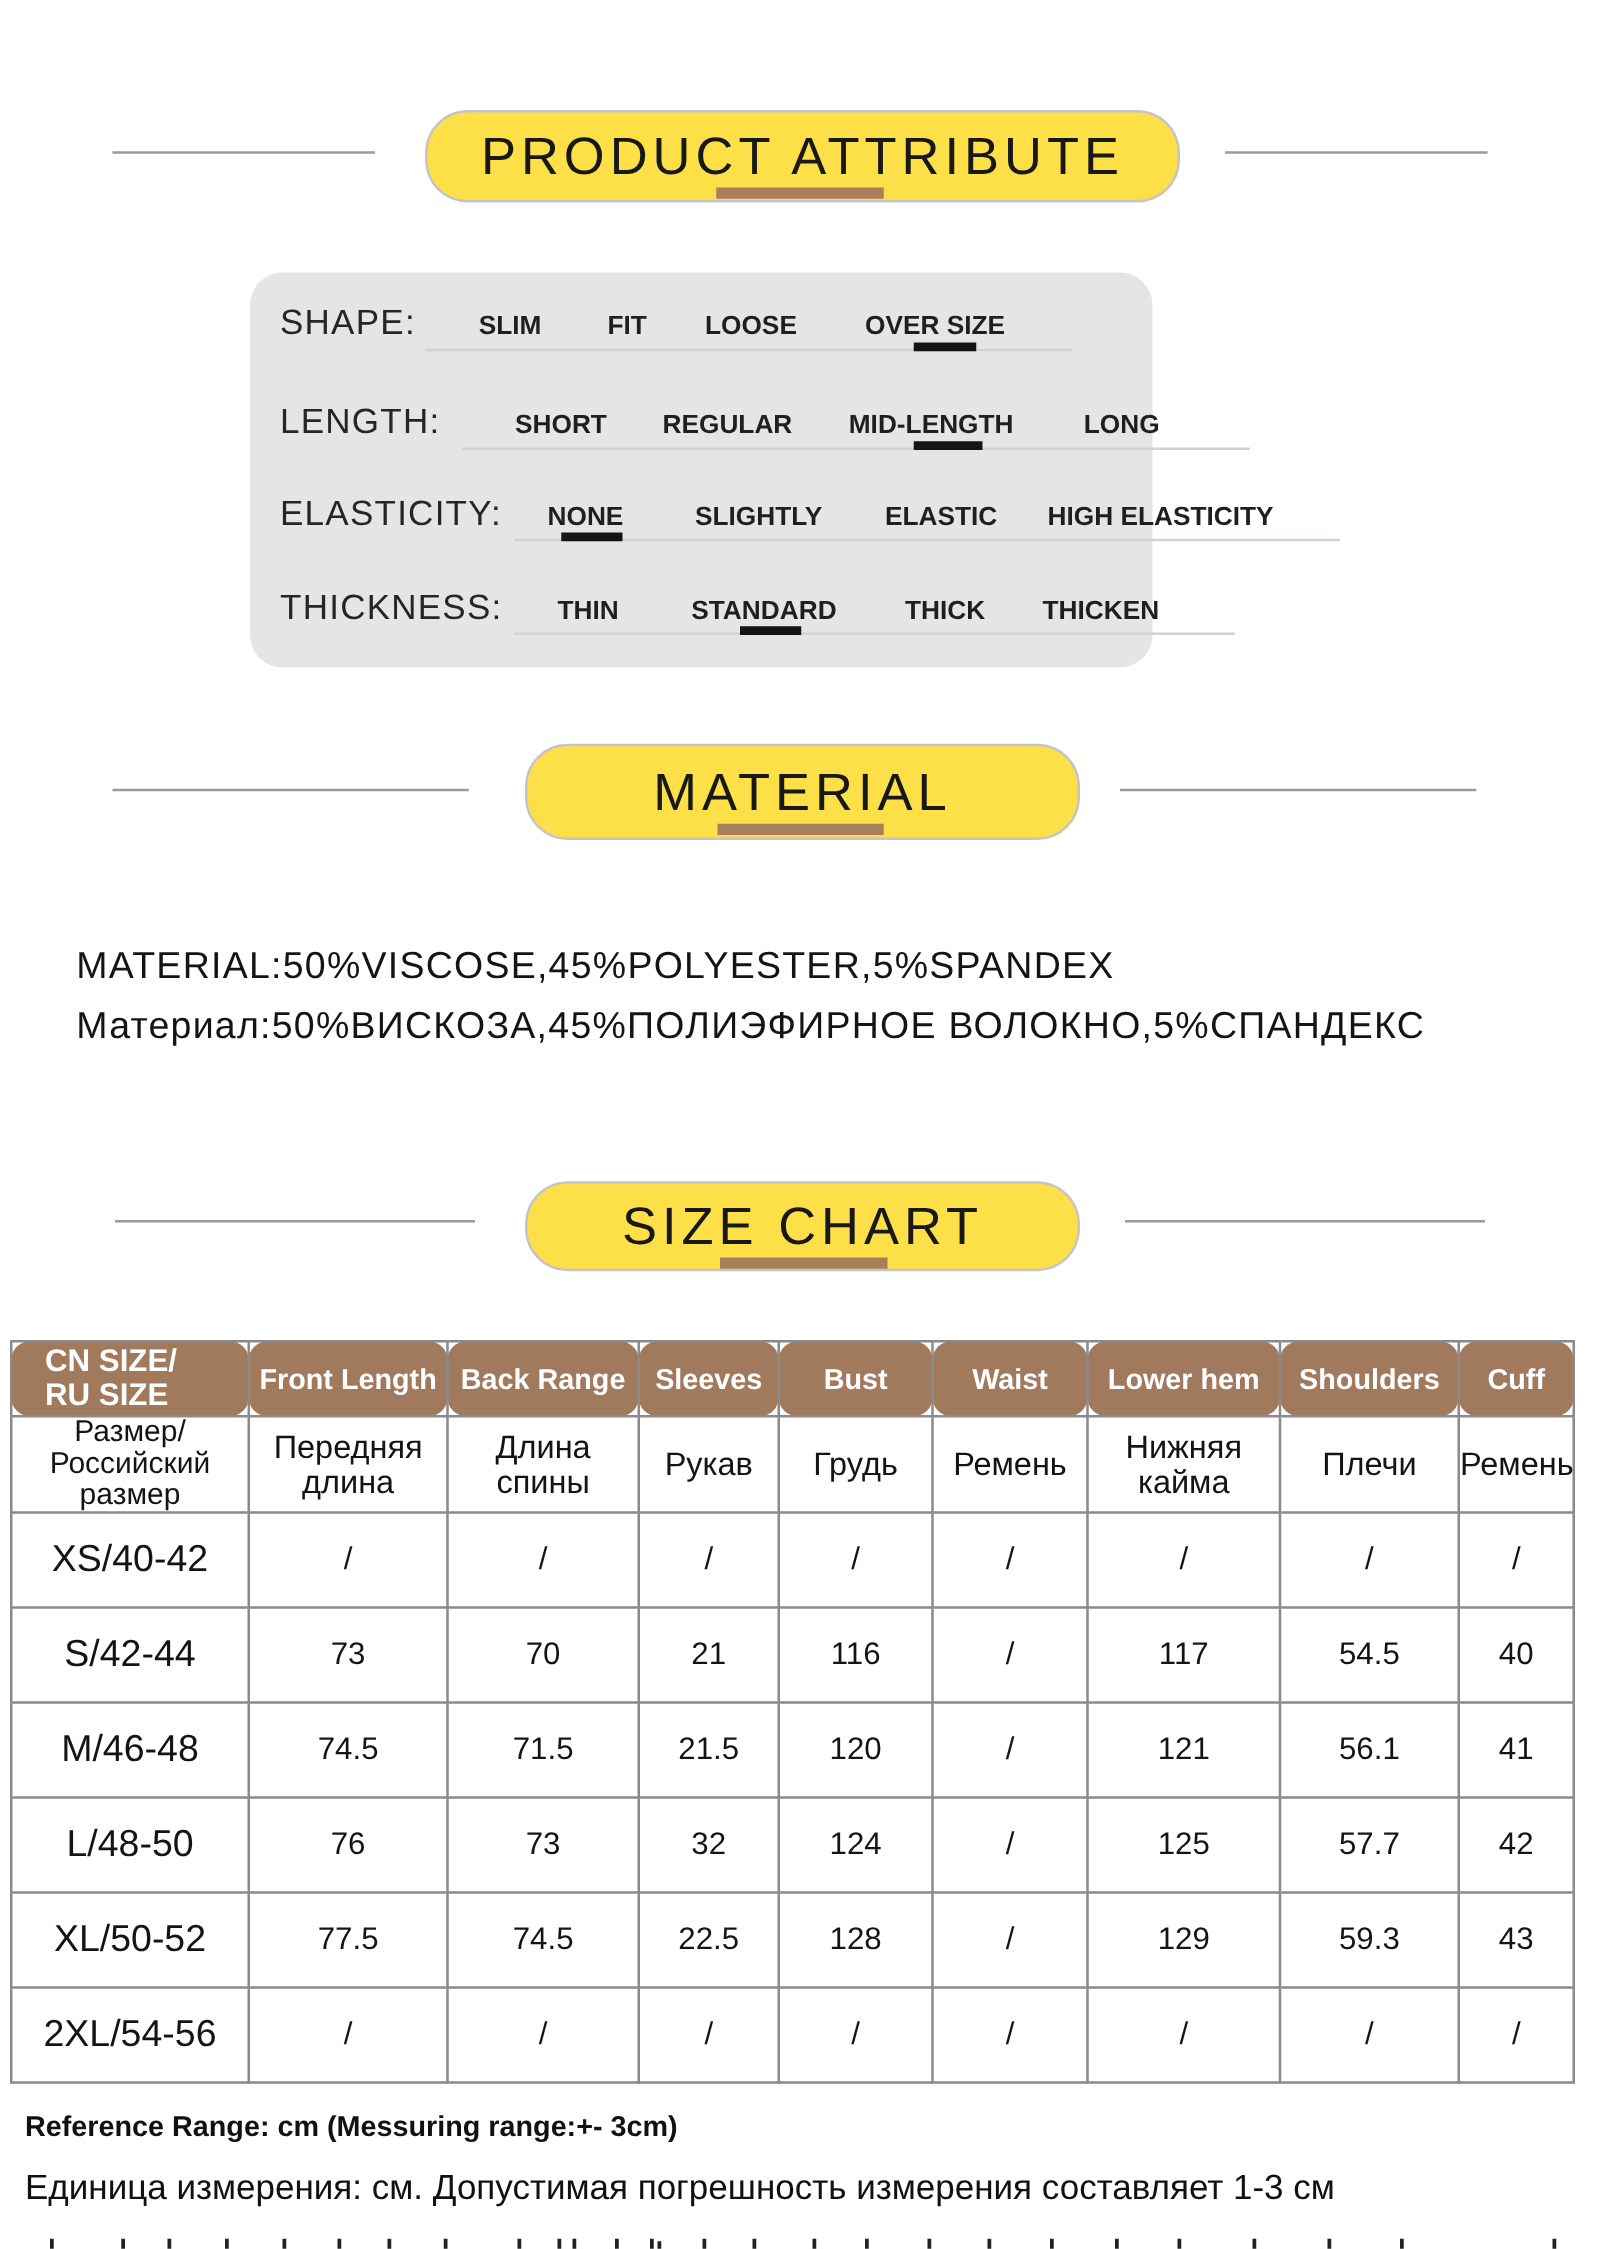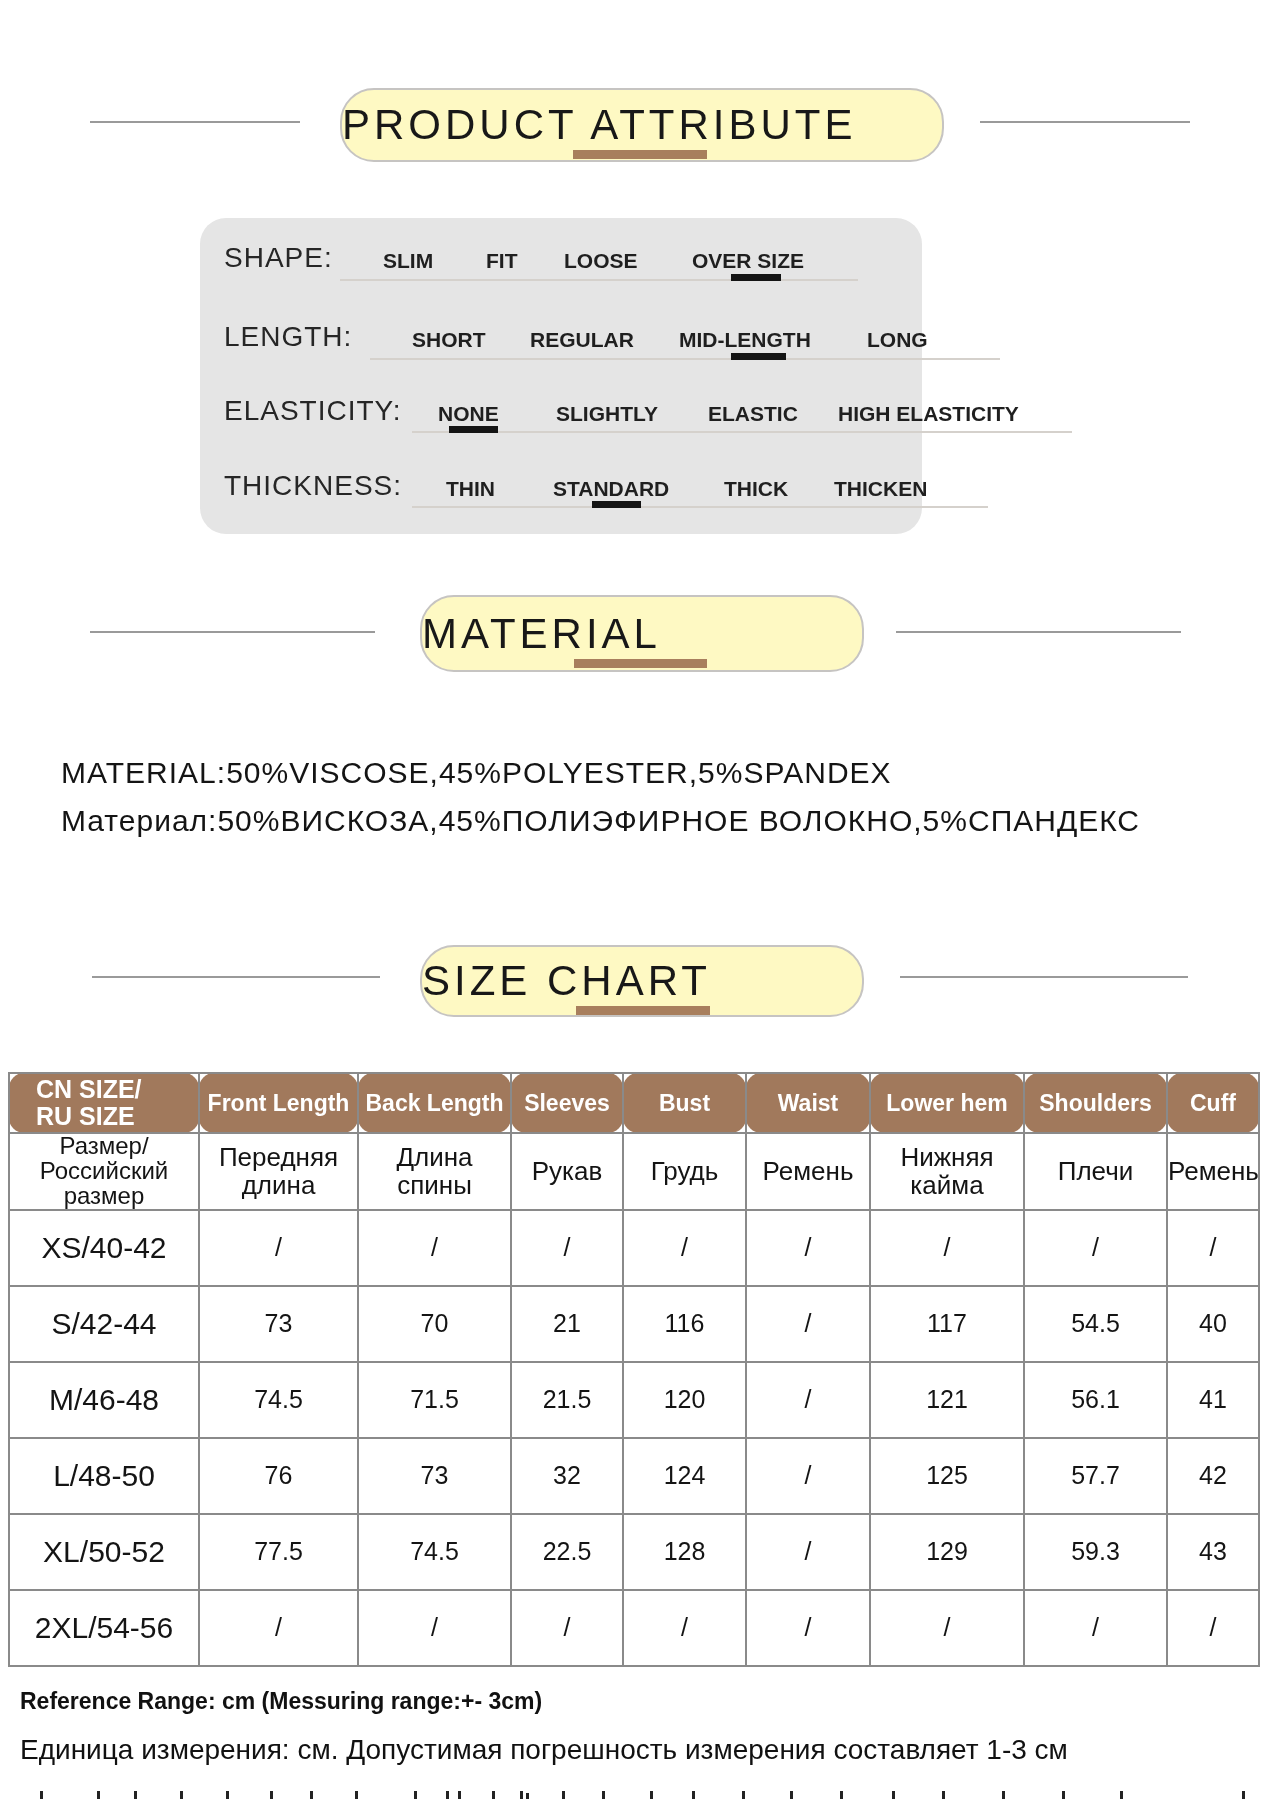--- a/index.html
+++ b/index.html
@@ -5,22 +5,22 @@
   html,body{margin:0;padding:0;}
   body{
     width:1280px;height:1799px;position:relative;overflow:hidden;
     background:#ffffff;color:#1b1b1b;
     font-family:"Liberation Sans","DejaVu Sans",sans-serif;
   }
 
   
   .side-line{position:absolute;height:2px;background:#9a9a9a;}
   .title-box{
-    position:absolute;background:#fef9c3;border:2px solid #c6c4c2;border-radius:34px;
-    display:flex;align-items:center;justify-content:flex-start;
+    position:absolute;background:#fde047;border:2px solid #c6c4c2;border-radius:34px;
+    display:flex;align-items:center;justify-content:center;
     font-size:42px;letter-spacing:4px;color:#181818;font-weight:400;
   }
   .title-bar{position:absolute;height:9px;background:#a87f5d;}
 
   
   .panel{
     position:absolute;left:200px;top:218px;width:722px;height:316px;
     background:#e5e5e5;border-radius:26px;
   }
   .attr-label{position:absolute;font-size:28px;color:#262626;letter-spacing:1px;white-space:nowrap;}
@@ -139,21 +139,21 @@
       <col style="width:143px">
       <col style="width:92px">
   </colgroup>
   <tbody>
       <tr class="hdr-en">
     <td class="c0">
       <div>CN SIZE/</div>
       <div>RU SIZE</div>
     </td>
     <td>Front Length</td>
-    <td>Back Length</td>
+    <td>Back Range</td>
     <td>Sleeves</td>
     <td>Bust</td>
     <td>Waist</td>
     <td>Lower hem</td>
     <td>Shoulders</td>
     <td>Cuff</td>
   </tr>
   <tr class="hdr-ru">
     <td class="c0">
       <div>Размер/</div>

